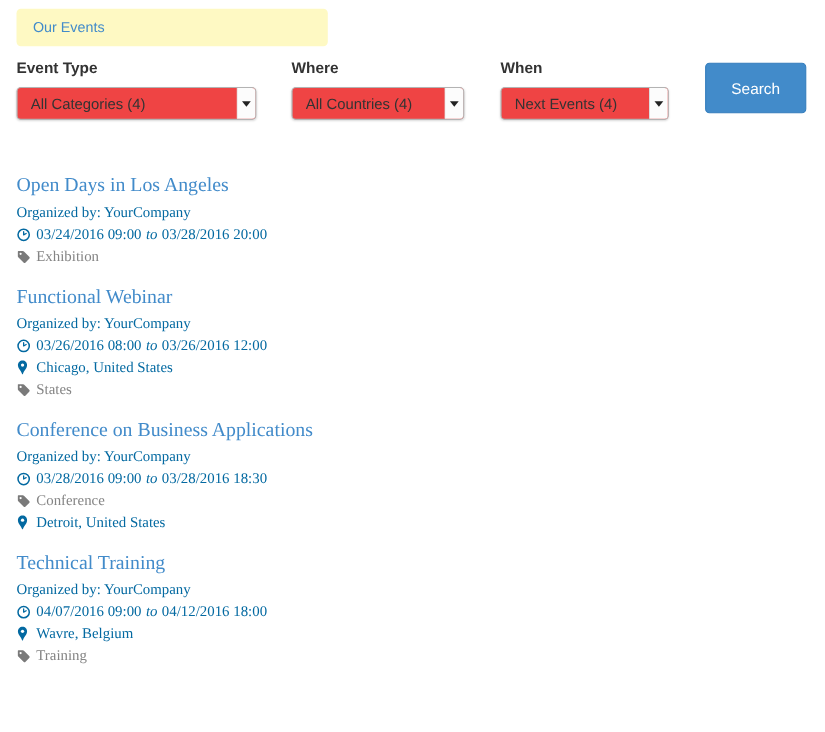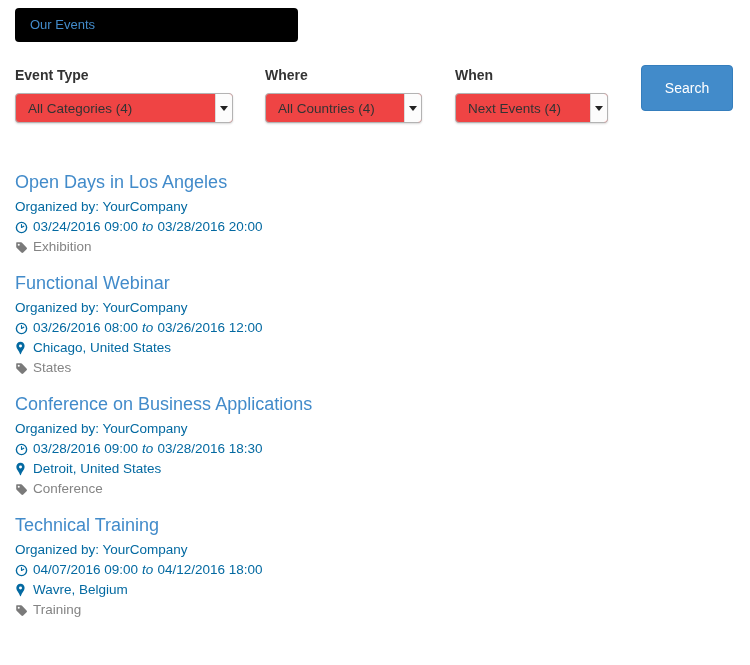--- a/index.html
+++ b/index.html
@@ -9,30 +9,30 @@
     font-family: "Liberation Sans", "DejaVu Sans", sans-serif;
     color: #333;
     overflow: hidden;
   }
   .container { padding: 0 15px; }
 
   
   .breadcrumb {
     margin-top: 8px;
     width: 283px;
-    background: #000000;
+    background: #fef9c3;
     border-radius: 4px;
     padding: 8px 15px;
     font-size: 13px;
     line-height: 18px;
   }
   .breadcrumb a { color: #428bca; text-decoration: none; cursor: pointer; }
 
   
-  .filters { margin-top: 23px; display: flex; align-items: flex-start; }
+  .filters { margin-top: 9px; display: flex; align-items: center; }
   .filter-col { display: flex; flex-direction: column; }
   .filter-col.c1 { width: 218px; margin-right: 32px; }
   .filter-col.c2 { width: 157px; margin-right: 33px; }
   .filter-col.c3 { width: 153px; margin-right: 33px; }
   .filter-label { font-size: 14px; font-weight: bold; color: #333; line-height: 20px; margin-bottom: 8px; }
   .select-wrap { position: relative; width: 100%; }
   select {
     -webkit-appearance: none; appearance: none;
     width: 100%; height: 30px;
     padding: 3px 24px 3px 12px;
@@ -58,21 +58,21 @@
   }
   .search-btn {
     height: 46px; width: 92px;
     background: #428bca; border: 1px solid #357ebd; border-radius: 4px;
     color: #fff; font-size: 14px;
     font-family: "Liberation Sans", "DejaVu Sans", sans-serif;
     cursor: pointer;
   }
 
   
-  .events { margin-top: 48px; }
+  .events { margin-top: 48px; font-family: Liberation Serif, serif; }
   .event { margin-bottom: 15px; }
   .event h4 { font-size: 18px; font-weight: 400; line-height: 22px; margin-bottom: 4px; }
   .event h4 a { color: #428bca; text-decoration: none; cursor: pointer; }
   .line { font-size: 13.5px; line-height: 20px; color: #0369a1; display: flex; align-items: center; }
   .line .icon { display: inline-flex; width: 15px; justify-content: flex-start; align-items: center; margin-right: 3px; flex: none; }
   .line .icon svg { display: block; }
   .line.organizer { padding-left: 0; }
   .date-sep { font-style: italic; margin: 0 4px; }
   .line.tags { color: #848484; }
   .line.tags .icon { color: #7a7a7a; }
@@ -185,38 +185,38 @@
         <span class="icon">
             <svg width="13" height="13" viewBox="0 0 16 16">
               <circle cx="8" cy="8" r="6.3" fill="none" stroke="currentColor" stroke-width="1.7"></circle>
               <path d="M8 8 L8 4.4 M8 8 L10.8 6.4" fill="none" stroke="currentColor" stroke-width="1.4" stroke-linecap="round"></path>
             </svg>
           </span>
           <span>03/28/2016 09:00</span>
           <em class="date-sep">to</em>
           <span>03/28/2016 18:30</span>
       </div>
+      <div class="line tags">
+        <span class="icon">
+            <svg width="13" height="13" viewBox="0 0 16 16">
+              <path d="M2 1.5 h5.2 a1.6 1.6 0 0 1 1.13 .47 l5.9 5.9 a1.6 1.6 0 0 1 0 2.26 l-4.1 4.1 a1.6 1.6 0 0 1 -2.26 0 l-5.9-5.9 A1.6 1.6 0 0 1 1.5 7.2 V2 A.5 .5 0 0 1 2 1.5z" fill="currentColor"></path>
+              <circle cx="4.6" cy="4.6" r="1.25" fill="#fff"></circle>
+            </svg>
+          </span>
+          <span>Conference</span>
+      </div>
       <div class="line location">
         <span class="icon">
             <svg width="11" height="14" viewBox="0 0 12 16">
               <path d="M6 0.8 C3.2 0.8 1.2 3 1.2 5.8 c0 3.2 3.3 5.5 4.3 9 .1 .4 .8 .4 .9 0 1-3.5 4.3-5.8 4.3-9 C10.8 3 8.8 0.8 6 0.8z" fill="currentColor"></path>
               <circle cx="6" cy="5.6" r="1.7" fill="#fff"></circle>
             </svg>
           </span>
           <span>Detroit, United States</span>
       </div>
-      <div class="line tags">
-        <span class="icon">
-            <svg width="13" height="13" viewBox="0 0 16 16">
-              <path d="M2 1.5 h5.2 a1.6 1.6 0 0 1 1.13 .47 l5.9 5.9 a1.6 1.6 0 0 1 0 2.26 l-4.1 4.1 a1.6 1.6 0 0 1 -2.26 0 l-5.9-5.9 A1.6 1.6 0 0 1 1.5 7.2 V2 A.5 .5 0 0 1 2 1.5z" fill="currentColor"></path>
-              <circle cx="4.6" cy="4.6" r="1.25" fill="#fff"></circle>
-            </svg>
-          </span>
-          <span>Conference</span>
-      </div>
     </div>
 
     <div class="event">
       <h4><a>Technical Training</a></h4>
       <div class="line organizer">Organized by: YourCompany</div>
       <div class="line date">
         <span class="icon">
             <svg width="13" height="13" viewBox="0 0 16 16">
               <circle cx="8" cy="8" r="6.3" fill="none" stroke="currentColor" stroke-width="1.7"></circle>
               <path d="M8 8 L8 4.4 M8 8 L10.8 6.4" fill="none" stroke="currentColor" stroke-width="1.4" stroke-linecap="round"></path>

